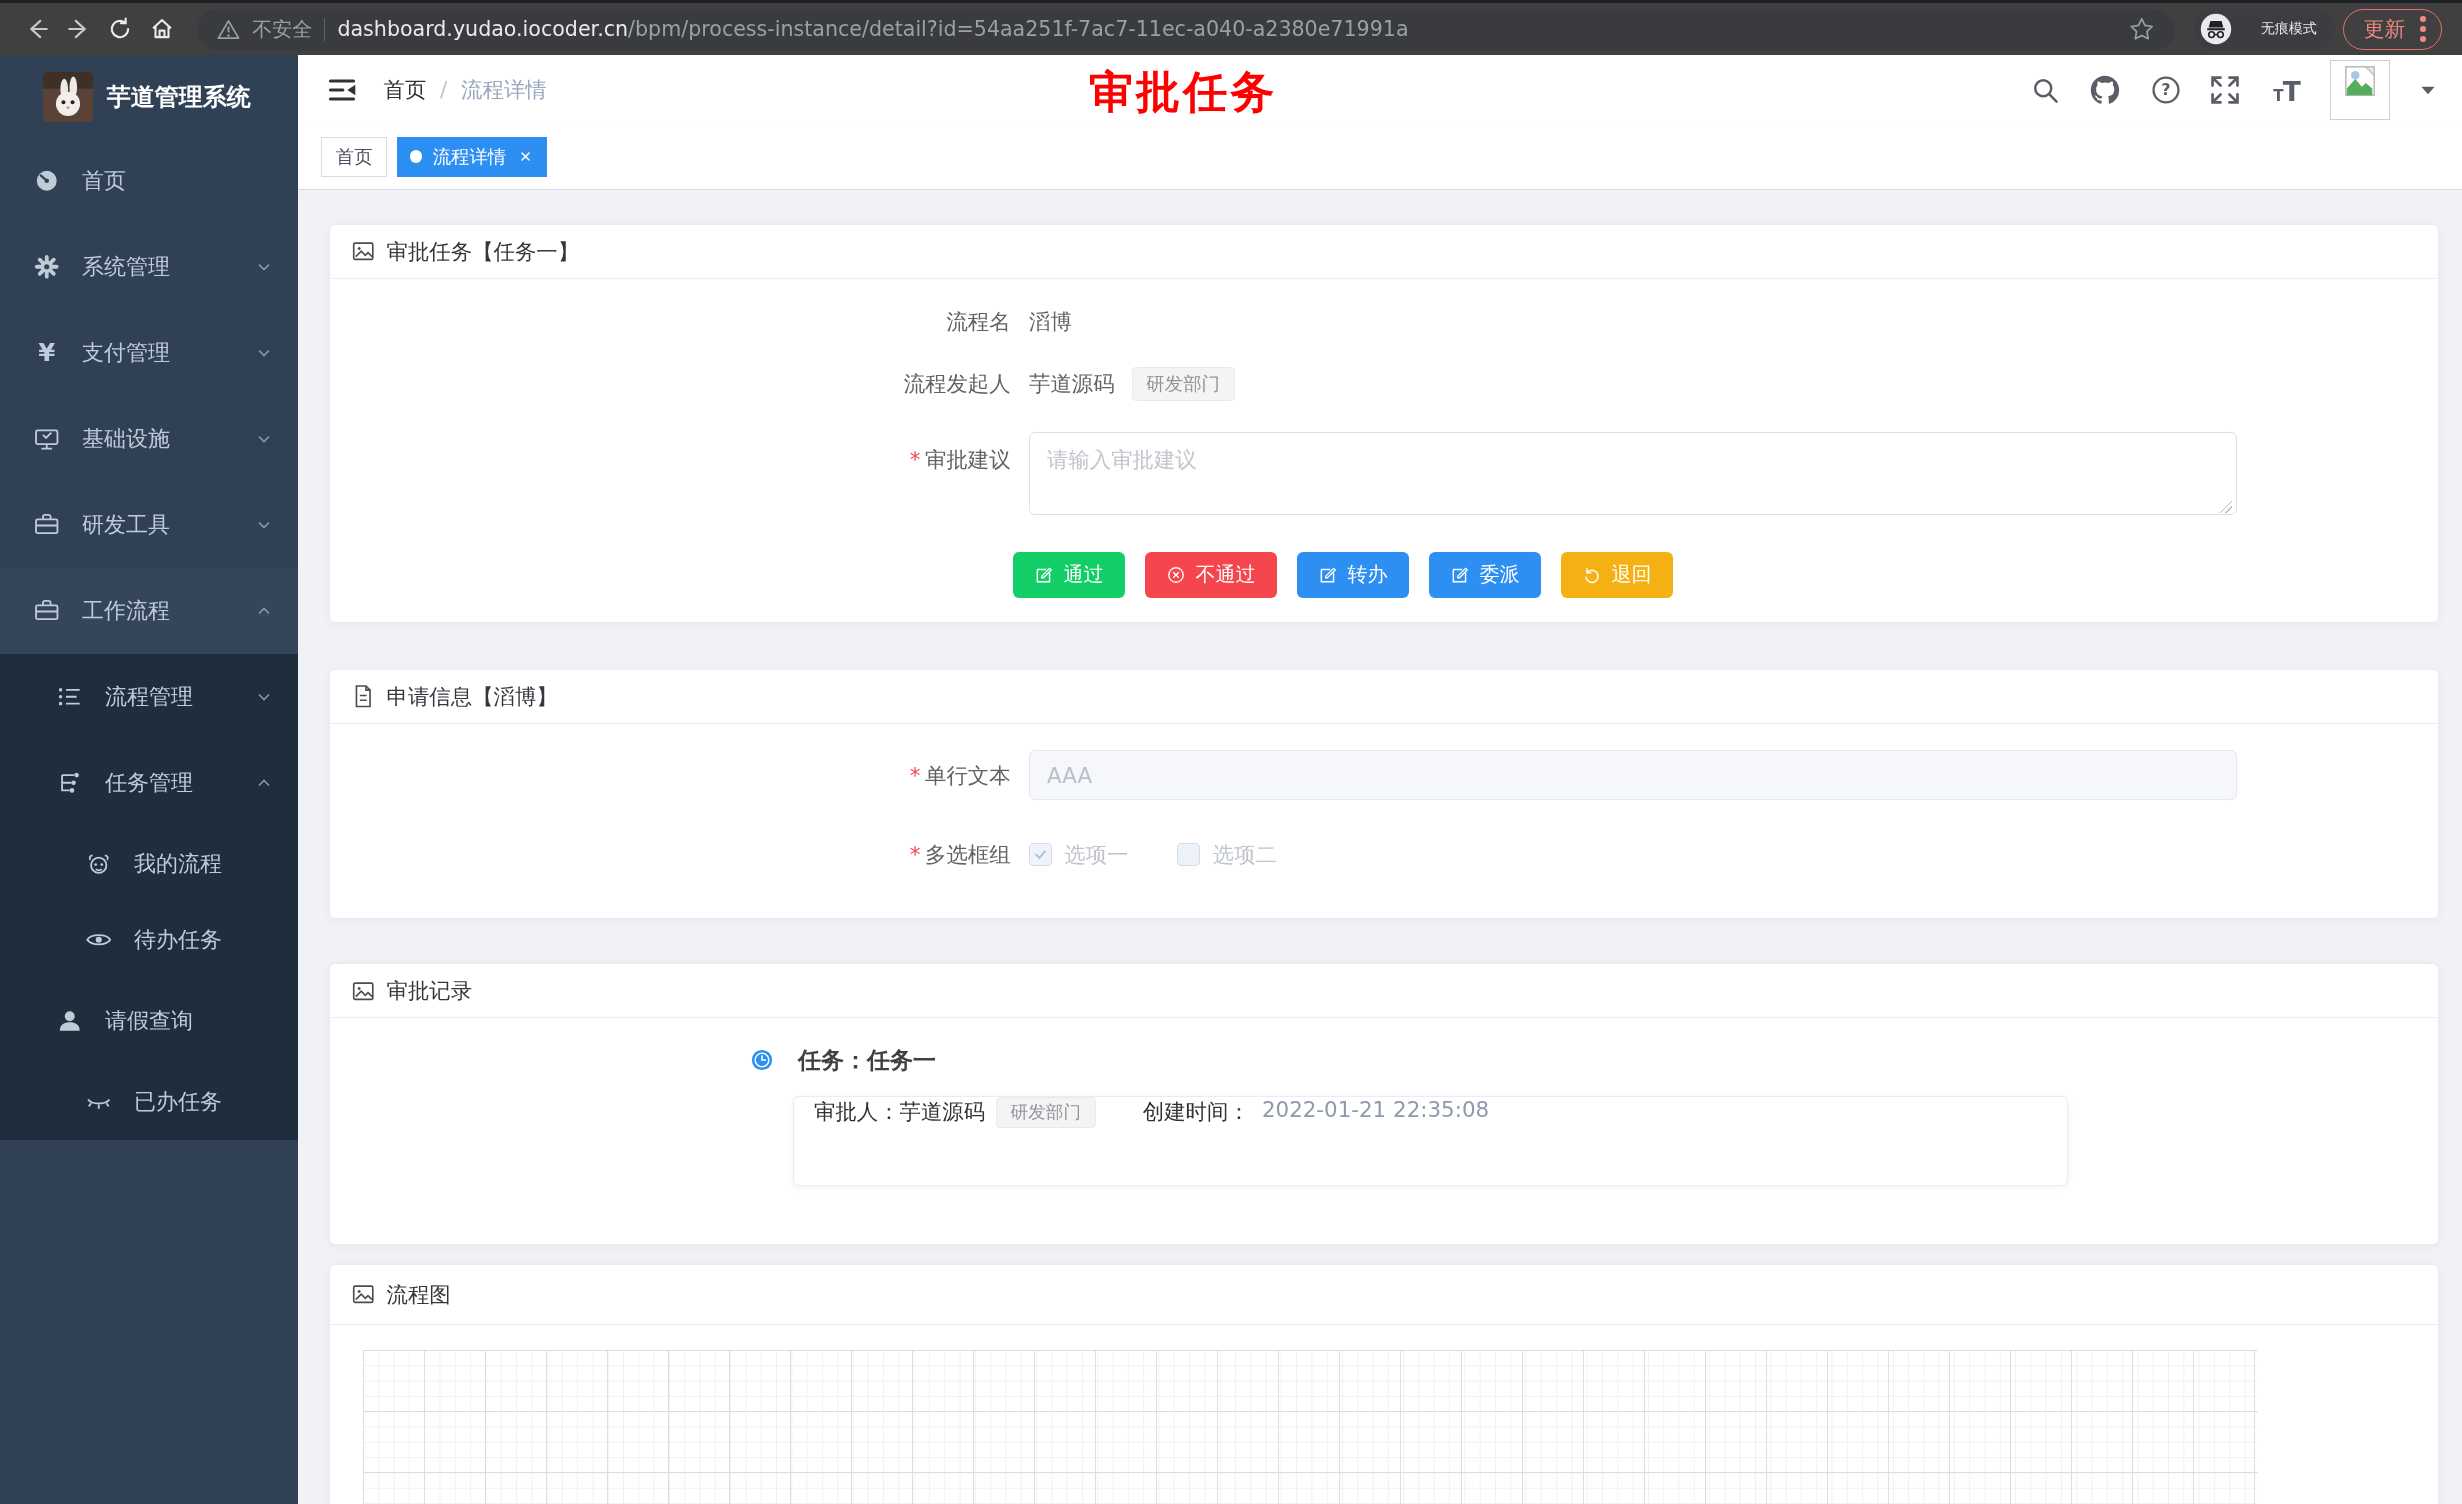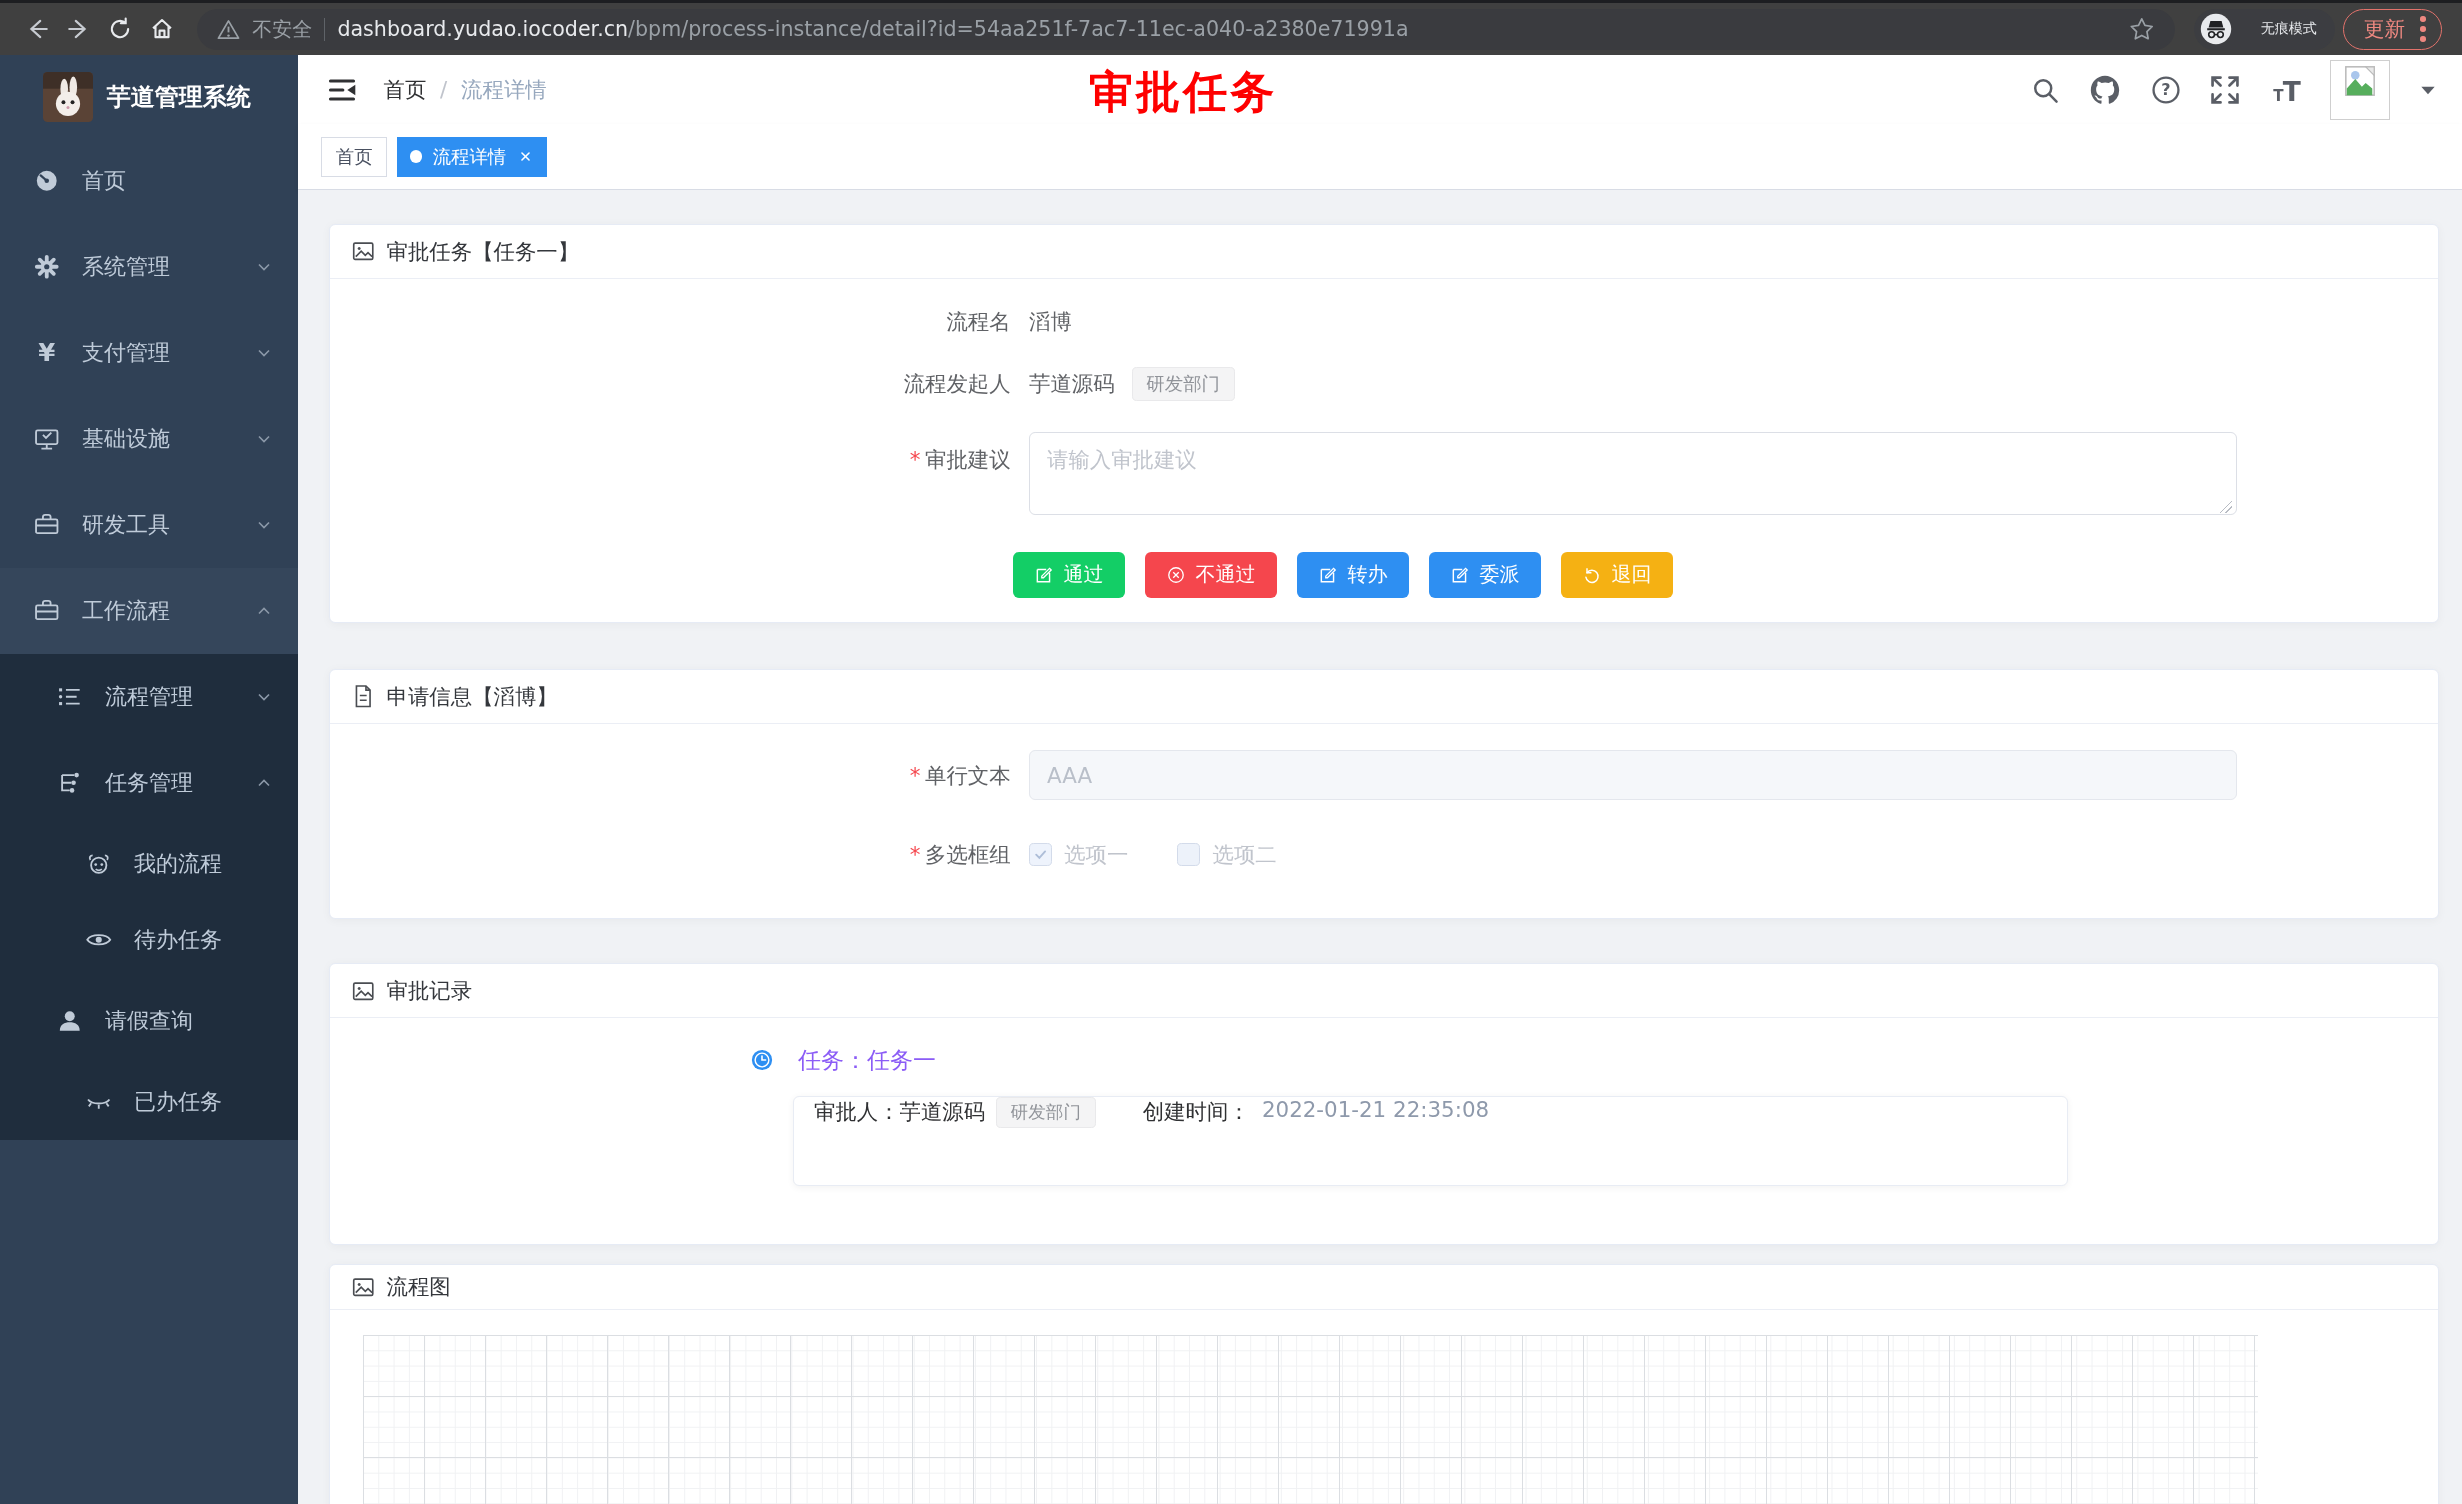--- a/index.html
+++ b/index.html
@@ -76,21 +76,21 @@
 .btn-danger{background:#f5464d}
 .btn-primary{background:#2e8ff2}
 .btn-warning{background:#f5b113}
 input.dis{width:1208px;height:50px;background:#f5f7fa;border:0.8px solid #e4e7ed;border-radius:6.1px;padding:0 17px;font-size:21.4px;font-family:inherit;color:#b9bfc9}
 .cbgroup{display:flex;align-items:center;gap:49px}
 .cb{display:flex;align-items:center;gap:12.2px;color:#c0c4cc;font-size:21.4px}
 .cbbox{width:23px;height:23px;border:0.8px solid #d3dbea;border-radius:4.6px;background:#eef3fc;display:flex;align-items:center;justify-content:center}
 .cbbox.un{background:#edf2fa}
 
 .timeline-row{display:flex;align-items:center;gap:23px;margin:3.1px 0 0 388px}
-.task-title{font-size:23px;font-weight:normal;color:#8b5cf6}
+.task-title{font-size:23px;font-weight:bold;color:#404040}
 .record-box{margin:20px 0 9.2px 432px;width:1275px;height:90px;border:0.8px solid #e8ecf4;border-radius:6.1px;box-shadow:0 1.5px 7.6px rgba(0,0,0,.05);display:flex;align-items:flex-start;padding:0 20px;font-size:21.4px;color:#303133;background:#fff}
 .record-box .time{color:#8e99ab;margin-left:12.2px}
 .record-box .ctl{margin-left:47px}
 .record-box .tag{margin-left:10.7px;height:31px;font-size:17.6px}
 
 .grid{margin:25px 0 0 2.3px;width:1895px;height:306px;background:#fff;
  background-image:
   linear-gradient(to right,#dbdee2 0.8px,transparent 0.8px),
   linear-gradient(to bottom,#dbdee2 0.8px,transparent 0.8px),
   linear-gradient(to right,#f0f1f3 0.8px,transparent 0.8px),
@@ -560,21 +560,21 @@
         <span>审批人：</span>
         <span>芋道源码</span>
         <span class="tag">研发部门</span>
         <span class="ctl">创建时间：</span>
         <span class="time">2022-01-21 22:35:08</span>
       </div>
     </div>
   </div>
 
   <div class="card" style="height:428px">
-    <div class="card-h" style="height:45px">
+    <div class="card-h" style="height:60px">
       <span class="cic">
           <svg width="24.5" height="24.5" viewBox="0 0 36 36">
             <rect x="4" y="6" width="28" height="24" rx="2" fill="none" stroke="currentColor" stroke-width="2.4"></rect>
             <circle cx="12" cy="14" r="2.2" fill="currentColor"></circle>
             <path d="M7 26l8-8 6 6 4-4 6 6" fill="none" stroke="currentColor" stroke-width="2.4"></path>
           </svg>
         </span>
       <span>流程图</span>
     </div>
     <div class="card-b diagram">

